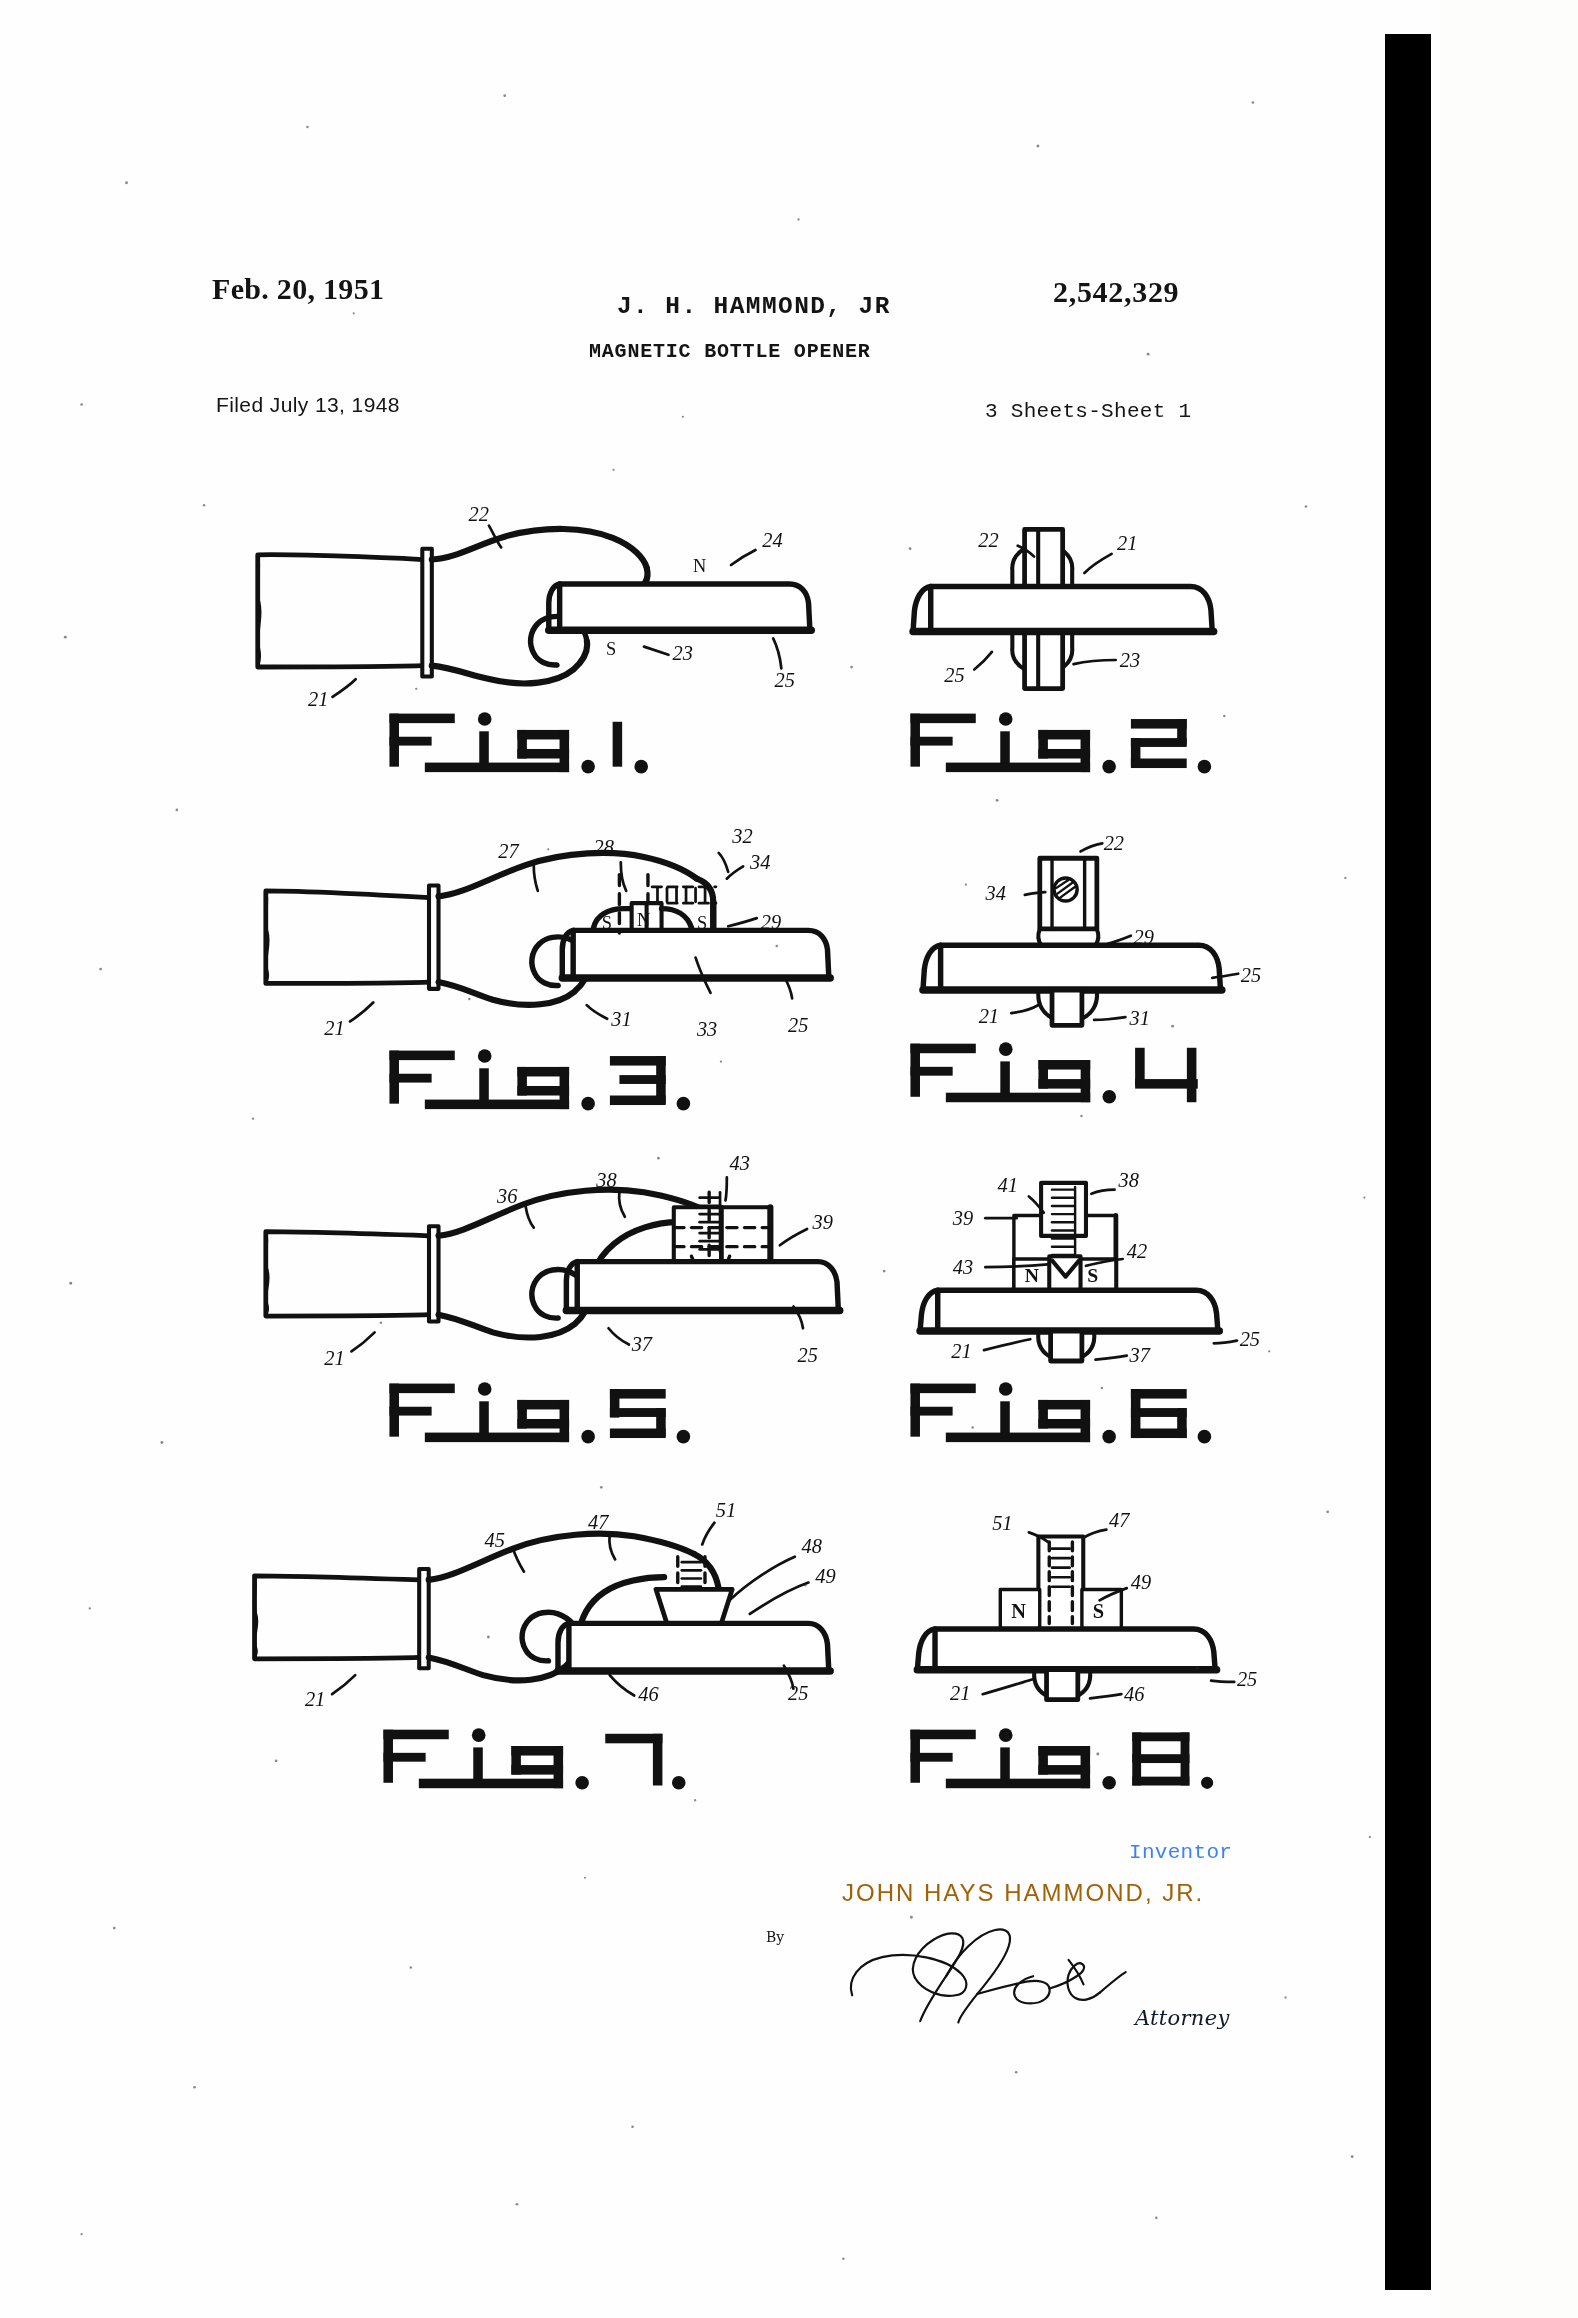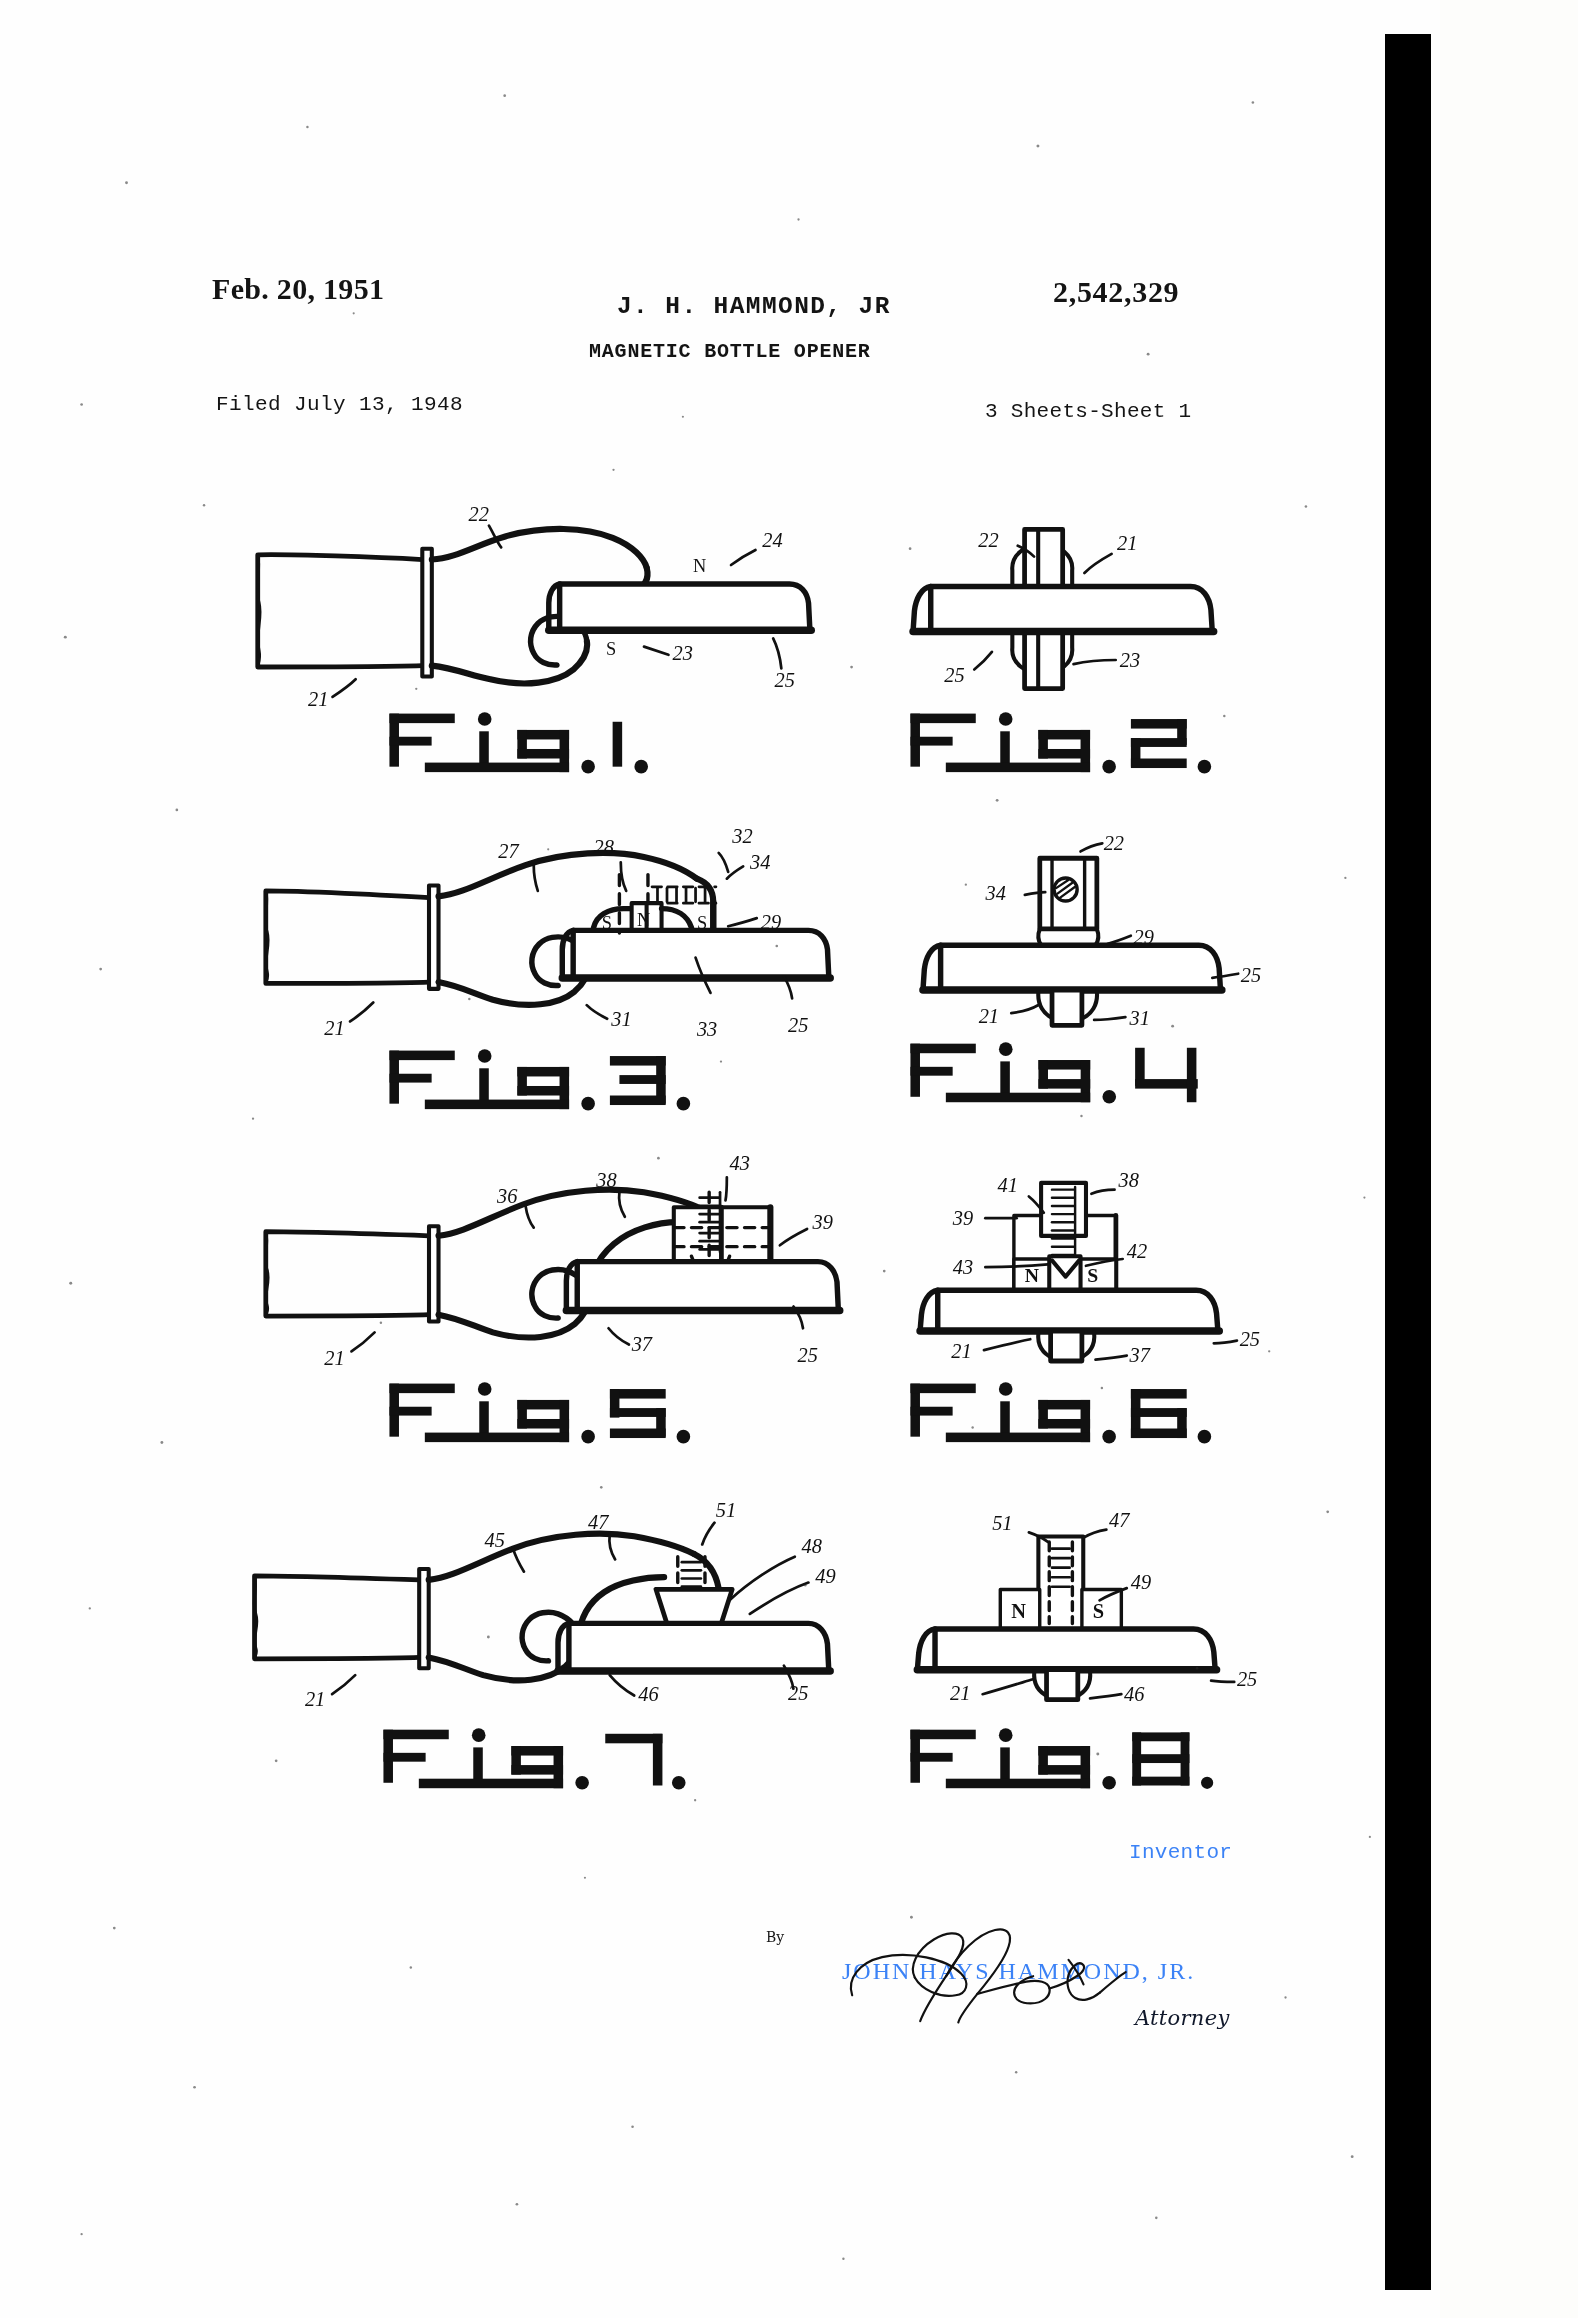--- a/index.html
+++ b/index.html
@@ -37,21 +37,21 @@
     font-family:"Liberation Serif", serif;
     font-weight:bold;font-size:30px;letter-spacing:0.7px;color:#141414;
   }
   .hdr-title{
     position:absolute;left:589px;top:340px;
     font-family:"Liberation Mono", monospace;
     font-size:20px;font-weight:bold;letter-spacing:0.8px;color:#141414;
   }
   .hdr-filed{
     position:absolute;left:216px;top:393px;
-    font-family:Liberation Mono, monospace;
+    font-family:Liberation Sans, sans-serif;
     font-size:21px;letter-spacing:0.4px;color:#141414;text-align:center;
   }
   .hdr-sheets{
     position:absolute;left:985px;top:400px;
     font-family:"Liberation Mono", monospace;
     font-size:21px;letter-spacing:0.3px;color:#141414;
   }
 
   
   .fig{position:absolute;}
@@ -66,23 +66,23 @@
   }
 
   
   .sig-inventor{
     position:absolute;left:1129px;top:1841px;
     font-family:Liberation Mono, monospace;
     font-size:21px;color:#3b82f6;font-style:normal;
     letter-spacing:0.3px;
   }
   .sig-name{
-    position:absolute;left:842px;top:1958px;
-    font-family:Liberation Serif, serif;
-    font-size:24px;letter-spacing:2px;color:#3b82f6;
+    position:absolute;left:842px;top:1879px;
+    font-family:Liberation Sans, sans-serif;
+    font-size:24px;letter-spacing:2px;color:#a16207;
   }
   .sig-by{
     position:absolute;left:766px;top:1929px;
     font-family:"DejaVu Serif", serif;
     font-size:14px;color:#151515;
   }
   .sig-attorney{
     position:absolute;left:1135px;top:2006px;
     font-family:"DejaVu Serif", serif;
     font-size:21px;color:#0f172a;letter-spacing:0.3px;font-style:italic;

